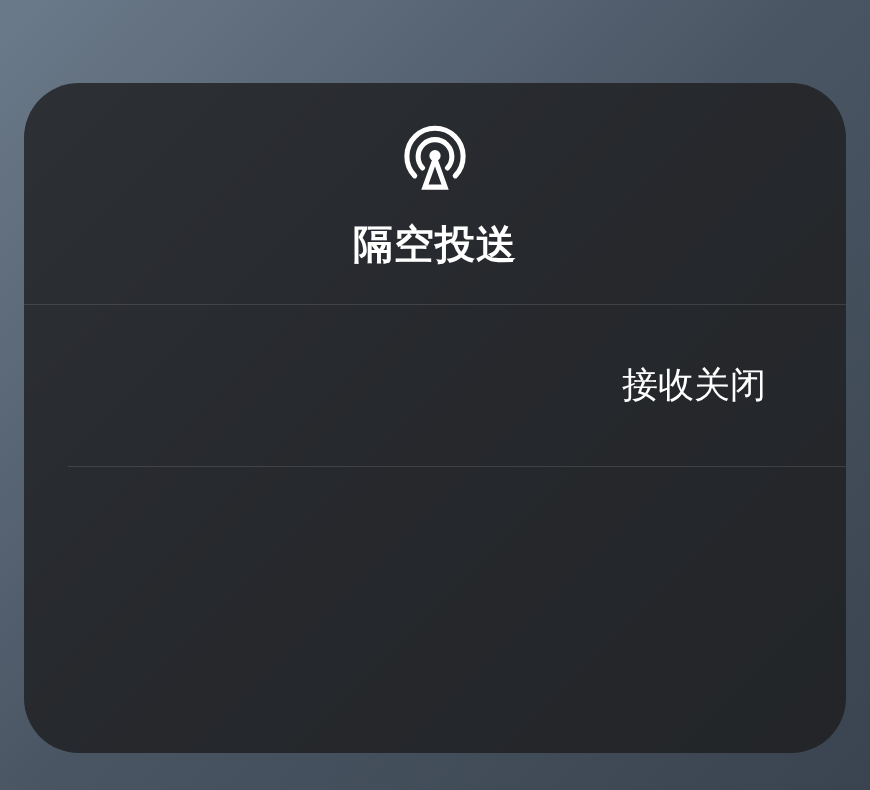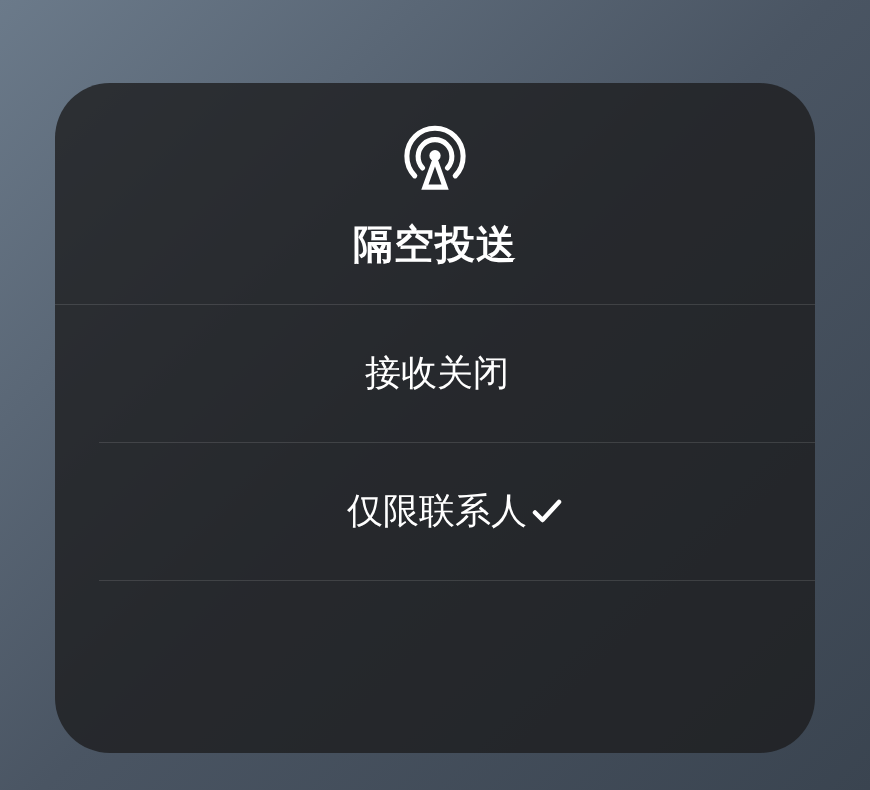--- a/index.html
+++ b/index.html
@@ -13,21 +13,21 @@
       height: 790px;
       background: linear-gradient(135deg, #6b7a8a 0%, #4a5563 50%, #3a4450 100%);
       display: flex;
       align-items: center;
       justify-content: center;
       font-family: -apple-system, BlinkMacSystemFont, "PingFang SC", "Helvetica Neue", sans-serif;
       overflow: hidden;
     }
 
     .panel {
-      width: 760px;
+      width: 822px;
       height: 670px;
       background: rgba(28, 28, 30, 0.78);
       border-radius: 55px;
       overflow: hidden;
       display: flex;
       flex-direction: column;
       margin-top: 45px;
     }
 
     .header {
@@ -57,22 +57,22 @@
 
     .options {
       flex: 1;
       display: flex;
       flex-direction: column;
     }
 
     .option {
       display: flex;
       align-items: center;
-      justify-content: center;
-      padding: 44px 40px;
+      justify-content: flex-end;
+      padding: 56px 40px;
       border-bottom: 1px solid rgba(255, 255, 255, 0.12);
       cursor: pointer;
       margin-left: 44px;
     }
 
     .option-label {
       color: #ffffff;
       font-size: 36px;
       font-weight: 400;
     }
@@ -113,23 +113,15 @@
   <div class="options">
     <div class="option">
       <span class="option-label">接收关闭</span>
       <span class="checkmark hidden">
         <svg viewBox="0 0 24 24" fill="none" stroke="#ffffff" stroke-width="3" stroke-linecap="round" stroke-linejoin="round">
           <polyline points="4 13 9 18 20 6"></polyline>
         </svg>
       </span>
     </div>
 
-    <div class="option">
-      <span class="option-label">仅限联系人</span>
-      <span class="checkmark">
-        <svg viewBox="0 0 24 24" fill="none" stroke="#ffffff" stroke-width="3" stroke-linecap="round" stroke-linejoin="round">
-          <polyline points="4 13 9 18 20 6"></polyline>
-        </svg>
-      </span>
-    </div>
 
   </div>
 </div>
 
 </body></html>

